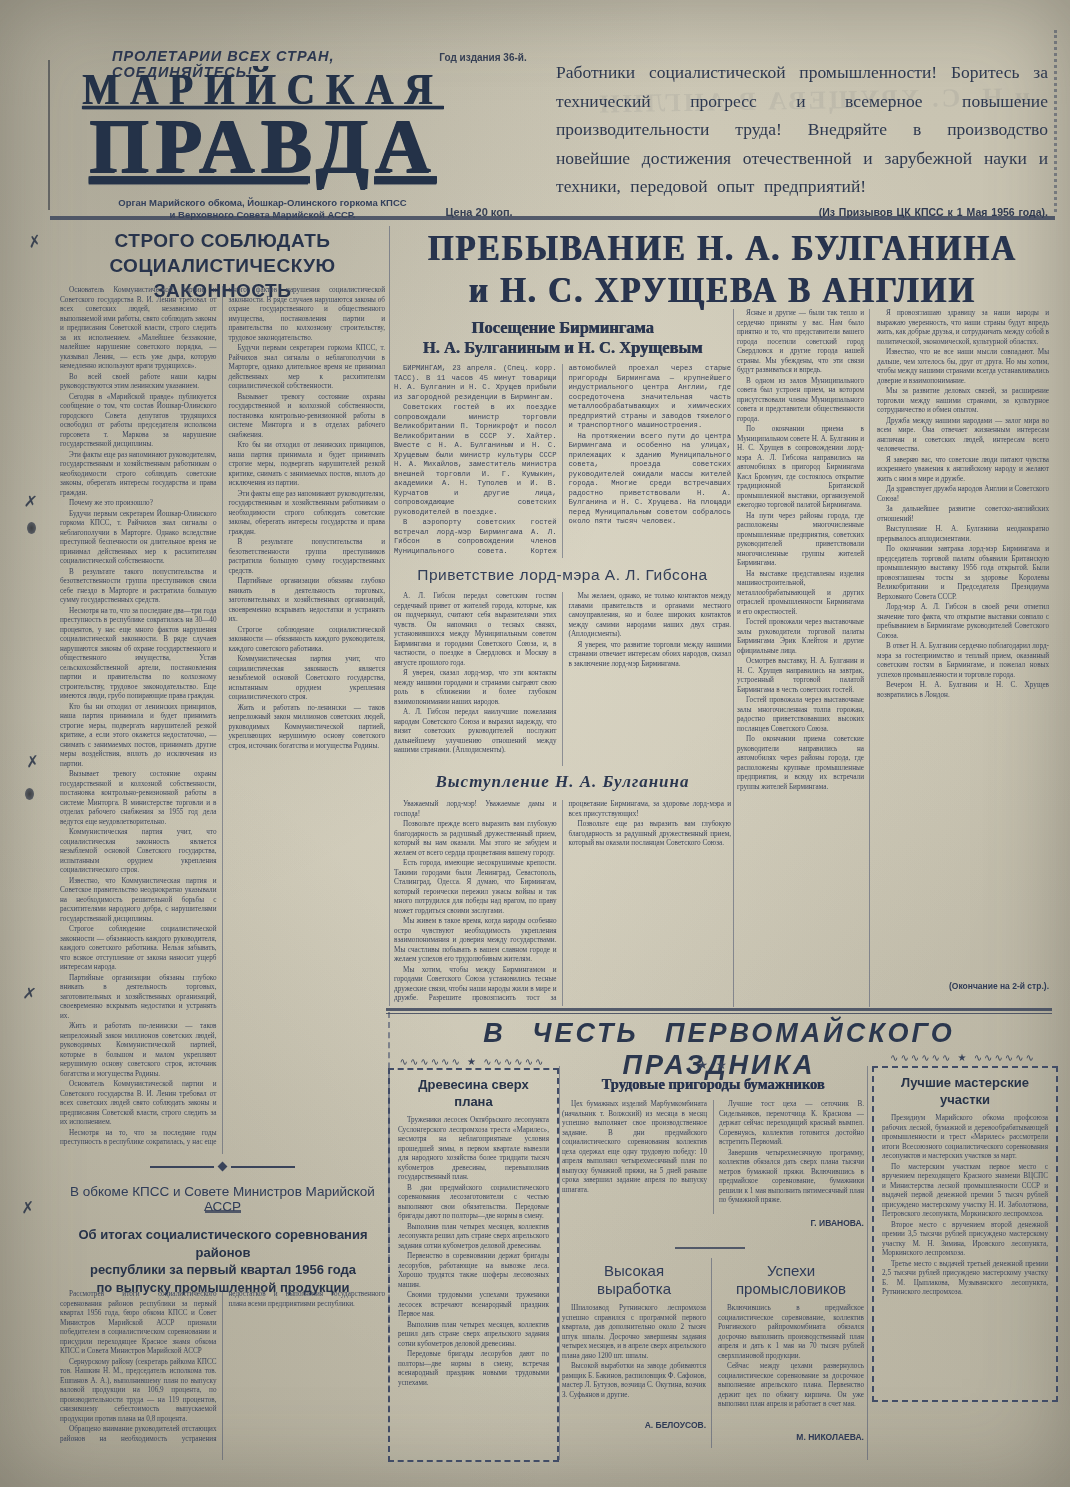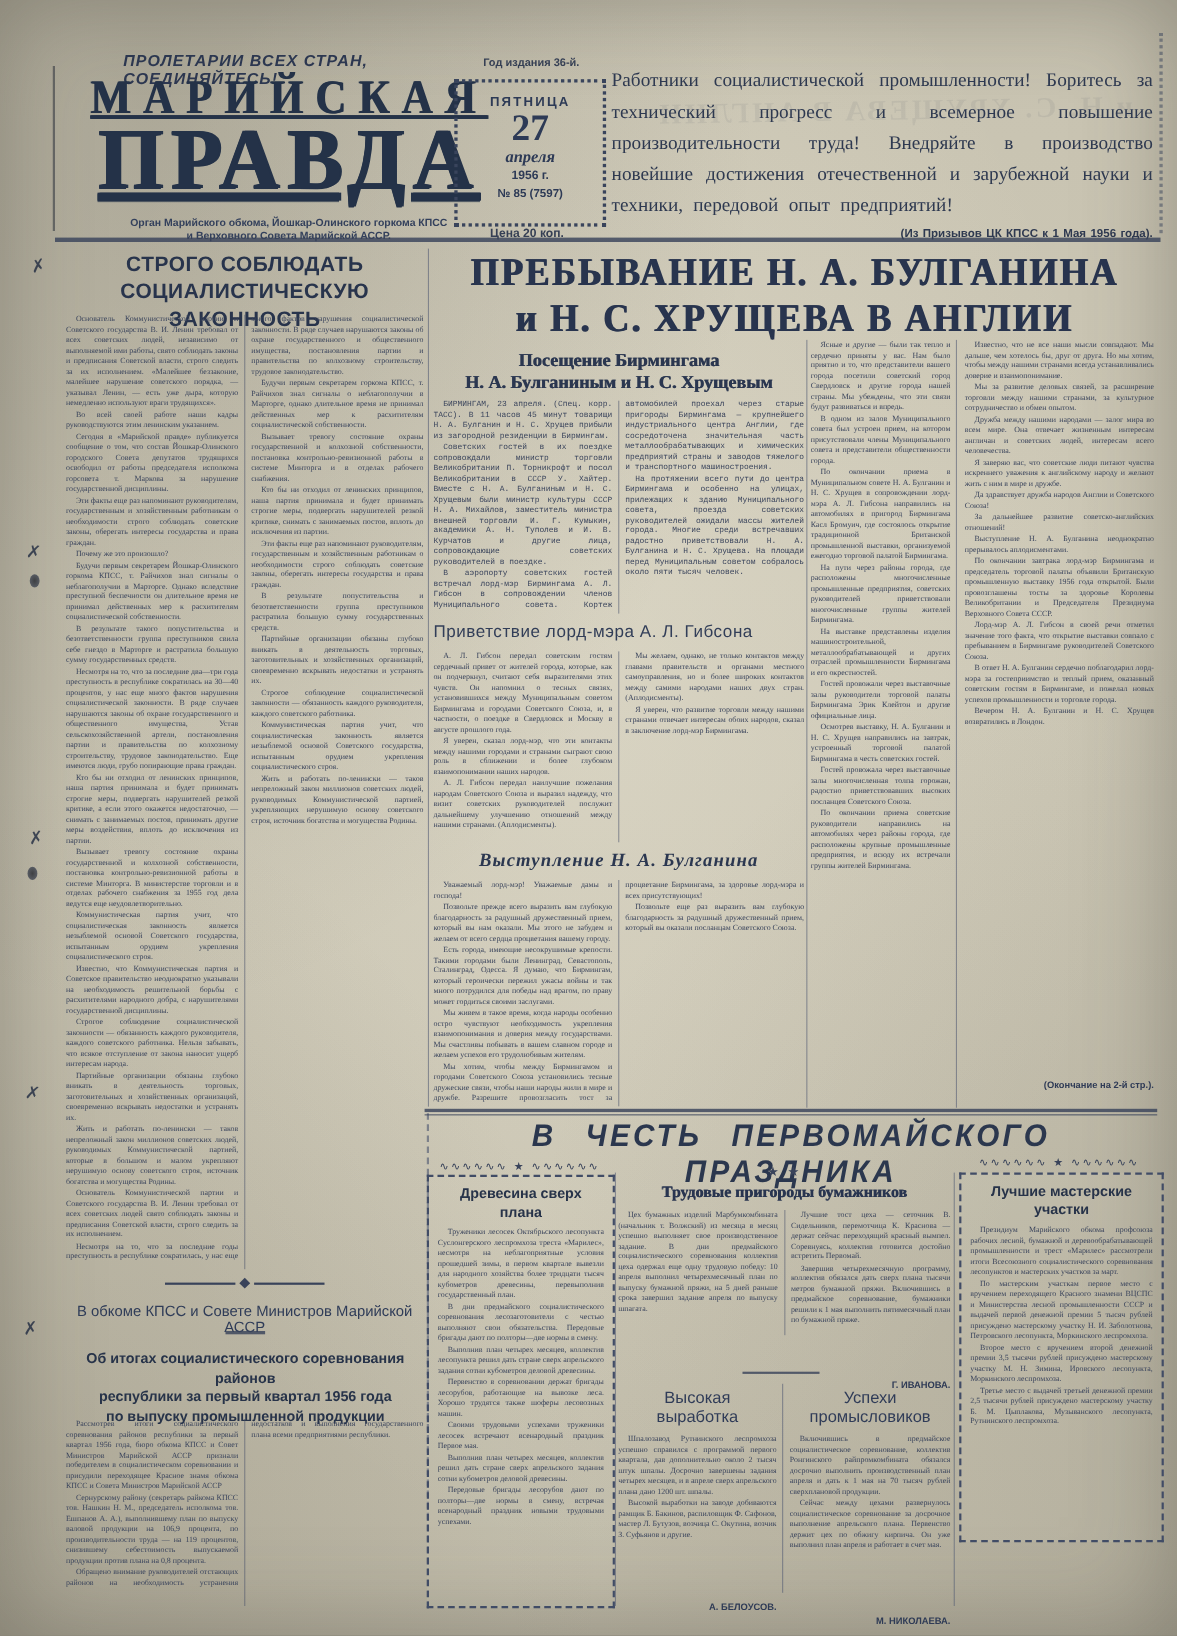--- a/index.html
+++ b/index.html
@@ -65,21 +65,21 @@
   .obkom-body{left:60px;top:1290px;width:325px;height:170px;}
 
   
   .main-h1{left:392px;top:230px;width:660px;text-align:center;color:#28344e;
     font:700 33px "Liberation Serif",serif;letter-spacing:2px;transform:scaleY(1.08);
     text-shadow:1px 0 0 #28344e;}
   .main-h2{top:272px;}
   .visit-title{left:394px;top:318px;width:337px;text-align:center;color:#2b3750;
     font:700 16.5px "Liberation Serif",serif;line-height:20px;text-shadow:.6px 0 0 #2b3750;}
   .visit-body{left:394px;top:364px;width:337px;height:194px;font-family:Liberation Mono, monospace;}
-  .greet-title{left:394px;top:566px;width:337px;color:#323e58;
+  .greet-title{left:394px;top:566px;width:337px;text-align:center;color:#323e58;
     font:400 15.5px "Liberation Sans",sans-serif;letter-spacing:.5px;}
   .greet-body{left:394px;top:592px;width:337px;height:174px;}
   .speech-title{left:394px;top:772px;width:337px;text-align:center;color:#2b3750;
     font:italic 700 17px "Liberation Serif",serif;letter-spacing:1px;}
   .speech-body{left:394px;top:800px;width:337px;height:206px;}
   .col3{left:737px;top:309px;width:127px;height:697px;}
   .col4{left:877px;top:309px;width:172px;height:668px;}
   .continuation{left:877px;top:981px;width:172px;text-align:right;
     font:700 8.5px "Liberation Sans",sans-serif;color:#2f3b56;}
 
@@ -88,21 +88,21 @@
     font:italic 700 27px "Liberation Sans",sans-serif;letter-spacing:3px;word-spacing:16px;
     transform:scaleY(1.05);}
   .decor{position:absolute;text-align:center;font:400 10px "DejaVu Sans",sans-serif;
     color:#39435a;letter-spacing:2px;}
   .newsbox{position:absolute;border:2px dashed #414c66;padding:7px 8px;background:rgba(255,253,240,.06);}
   .box-title{text-align:center;font:700 13px "Liberation Sans",sans-serif;color:#273349;
     line-height:16.5px;margin-bottom:6px;}
   .paper-title{left:562px;top:1076px;width:302px;text-align:center;
     font:700 14.5px "Liberation Serif",serif;color:#293550;text-shadow:.5px 0 0 #293550;}
   .paper-body{left:562px;top:1100px;width:302px;height:114px;}
-  .sig-abs{position:absolute;text-align:right;font:700 8.5px "Liberation Sans",sans-serif;color:#2f3b56;margin-top:36px;}
+  .sig-abs{position:absolute;text-align:right;font:700 8.5px "Liberation Sans",sans-serif;color:#2f3b56;}
   .mid-divider{left:675px;top:1247px;width:70px;height:2px;}
   .sub-title{position:absolute;text-align:center;font:400 15px "Liberation Sans",sans-serif;
     color:#303c58;line-height:18px;}
   .penx{position:absolute;font:700 16px "DejaVu Sans",sans-serif;color:#1f2a40;opacity:.8;}
   .hole{position:absolute;width:9px;height:12px;border-radius:50%;
     background:radial-gradient(#171b24,#39404f 70%,rgba(57,64,79,0));opacity:.75;}
   .edge-line{position:absolute;left:48px;top:60px;width:2px;height:150px;background:#1d2330;opacity:.5;}
   .edge-dots{position:absolute;left:1054px;top:30px;height:182px;width:0;
     border-left:3px dotted #39445c;opacity:.5;}
 </style>
@@ -124,27 +124,20 @@
   <div class="abs slogan">ПРОЛЕТАРИИ ВСЕХ СТРАН, СОЕДИНЯЙТЕСЬ!</div>
   <div class="abs masthead">
     <div class="mast1">МАРИЙСКАЯ</div>
     <div class="mast2">ПРАВДА</div>
   </div>
   <div class="abs organ">
     <div>Орган Марийского обкома,  Йошкар-Олинского горкома КПСС</div>
     <div>и Верховного Совета Марийской АССР.</div>
   </div>
   <div class="abs edition-year">Год издания 36-й.</div>
-  <div class="abs datebox">
-    <div class="db-weekday">ПЯТНИЦА</div>
-    <div class="db-day">27</div>
-    <div class="db-month">апреля</div>
-    <div class="db-year">1956 г.</div>
-    <div class="db-issue">№ 85 (7597)</div>
-  </div>
   <div class="abs price">Цена 20 коп.</div>
 
   <div class="abs ghost">и  Н.  С.  ХРУЩЕВА  В  АНГЛИИ</div>
   <div class="abs appeal">
     <span>Работники социалистической промышленности! Боритесь за технический прогресс и всемерное повышение производительности труда! Внедряйте в производство новейшие достижения отечественной и зарубежной науки и техники, передовой опыт предприятий!</span>
     <div class="appeal-attr">(Из Призывов ЦК КПСС к 1 Мая 1956 года).</div>
   </div>
 
   <div class="rule" style="left:50px;top:216px;width:1005px;height:4px"></div>
   <div class="vrule" style="left:389px;top:226px;height:780px"></div>
@@ -241,20 +234,21 @@
       <p>В одном из залов Муниципального совета был устроен прием, на котором присутствовали члены Муниципального совета и представители общественности города.</p>
       <p>По окончании приема в Муниципальном совете Н. А. Булганин и Н. С. Хрущев в сопровождении лорд-мэра А. Л. Гибсона направились на автомобилях в пригород Бирмингама Касл Бромуич, где состоялось открытие традиционной Британской промышленной выставки, организуемой ежегодно торговой палатой Бирмингама.</p>
       <p>На пути через районы города, где расположены многочисленные промышленные предприятия, советских руководителей приветствовали многочисленные группы жителей Бирмингама.</p>
       <p>На выставке представлены изделия машиностроительной, металлообрабатывающей и других отраслей промышленности Бирмингама и его окрестностей.</p>
       <p>Гостей провожали через выставочные залы руководители торговой палаты Бирмингама Эрик Клейтон и другие официальные лица.</p>
       <p>Осмотрев выставку, Н. А. Булганин и Н. С. Хрущев направились на завтрак, устроенный торговой палатой Бирмингама в честь советских гостей.</p>
       <p>Гостей провожала через выставочные залы многочисленная толпа горожан, радостно приветствовавших высоких посланцев Советского Союза.</p>
       <p>По окончании приема советские руководители направились на автомобилях через районы города, где расположены крупные промышленные предприятия, и всюду их встречали группы жителей Бирмингама.</p>
     </div>
   <div class="abs smalltext col4">
+      <p>Я провозглашаю здравицу за наши народы и выражаю уверенность, что наши страны будут впредь жить, как добрые друзья, и сотрудничать между собой в политической, экономической, культурной областях.</p>
       <p>Известно, что не все наши мысли совпадают. Мы дальше, чем хотелось бы, друг от друга. Но мы хотим, чтобы между нашими странами всегда устанавливались доверие и взаимопонимание.</p>
       <p>Мы за развитие деловых связей, за расширение торговли между нашими странами, за культурное сотрудничество и обмен опытом.</p>
       <p>Дружба между нашими народами — залог мира во всем мире. Она отвечает жизненным интересам англичан и советских людей, интересам всего человечества.</p>
       <p>Я заверяю вас, что советские люди питают чувства искреннего уважения к английскому народу и желают жить с ним в мире и дружбе.</p>
       <p>Да здравствует дружба народов Англии и Советского Союза!</p>
       <p>За дальнейшее развитие советско-английских отношений!</p>
       <p>Выступление Н. А. Булганина неоднократно прерывалось аплодисментами.</p>
       <p>По окончании завтрака лорд-мэр Бирмингама и председатель торговой палаты объявили Британскую промышленную выставку 1956 года открытой. Были провозглашены тосты за здоровье Королевы Великобритании и Председателя Президиума Верховного Совета СССР.</p>
       <p>Лорд-мэр А. Л. Гибсон в своей речи отметил значение того факта, что открытие выставки совпало с пребыванием в Бирмингаме руководителей Советского Союза.</p>
       <p>В ответ Н. А. Булганин сердечно поблагодарил лорд-мэра за гостеприимство и теплый прием, оказанный советским гостям в Бирмингаме, и пожелал новых успехов промышленности и торговле города.</p>

